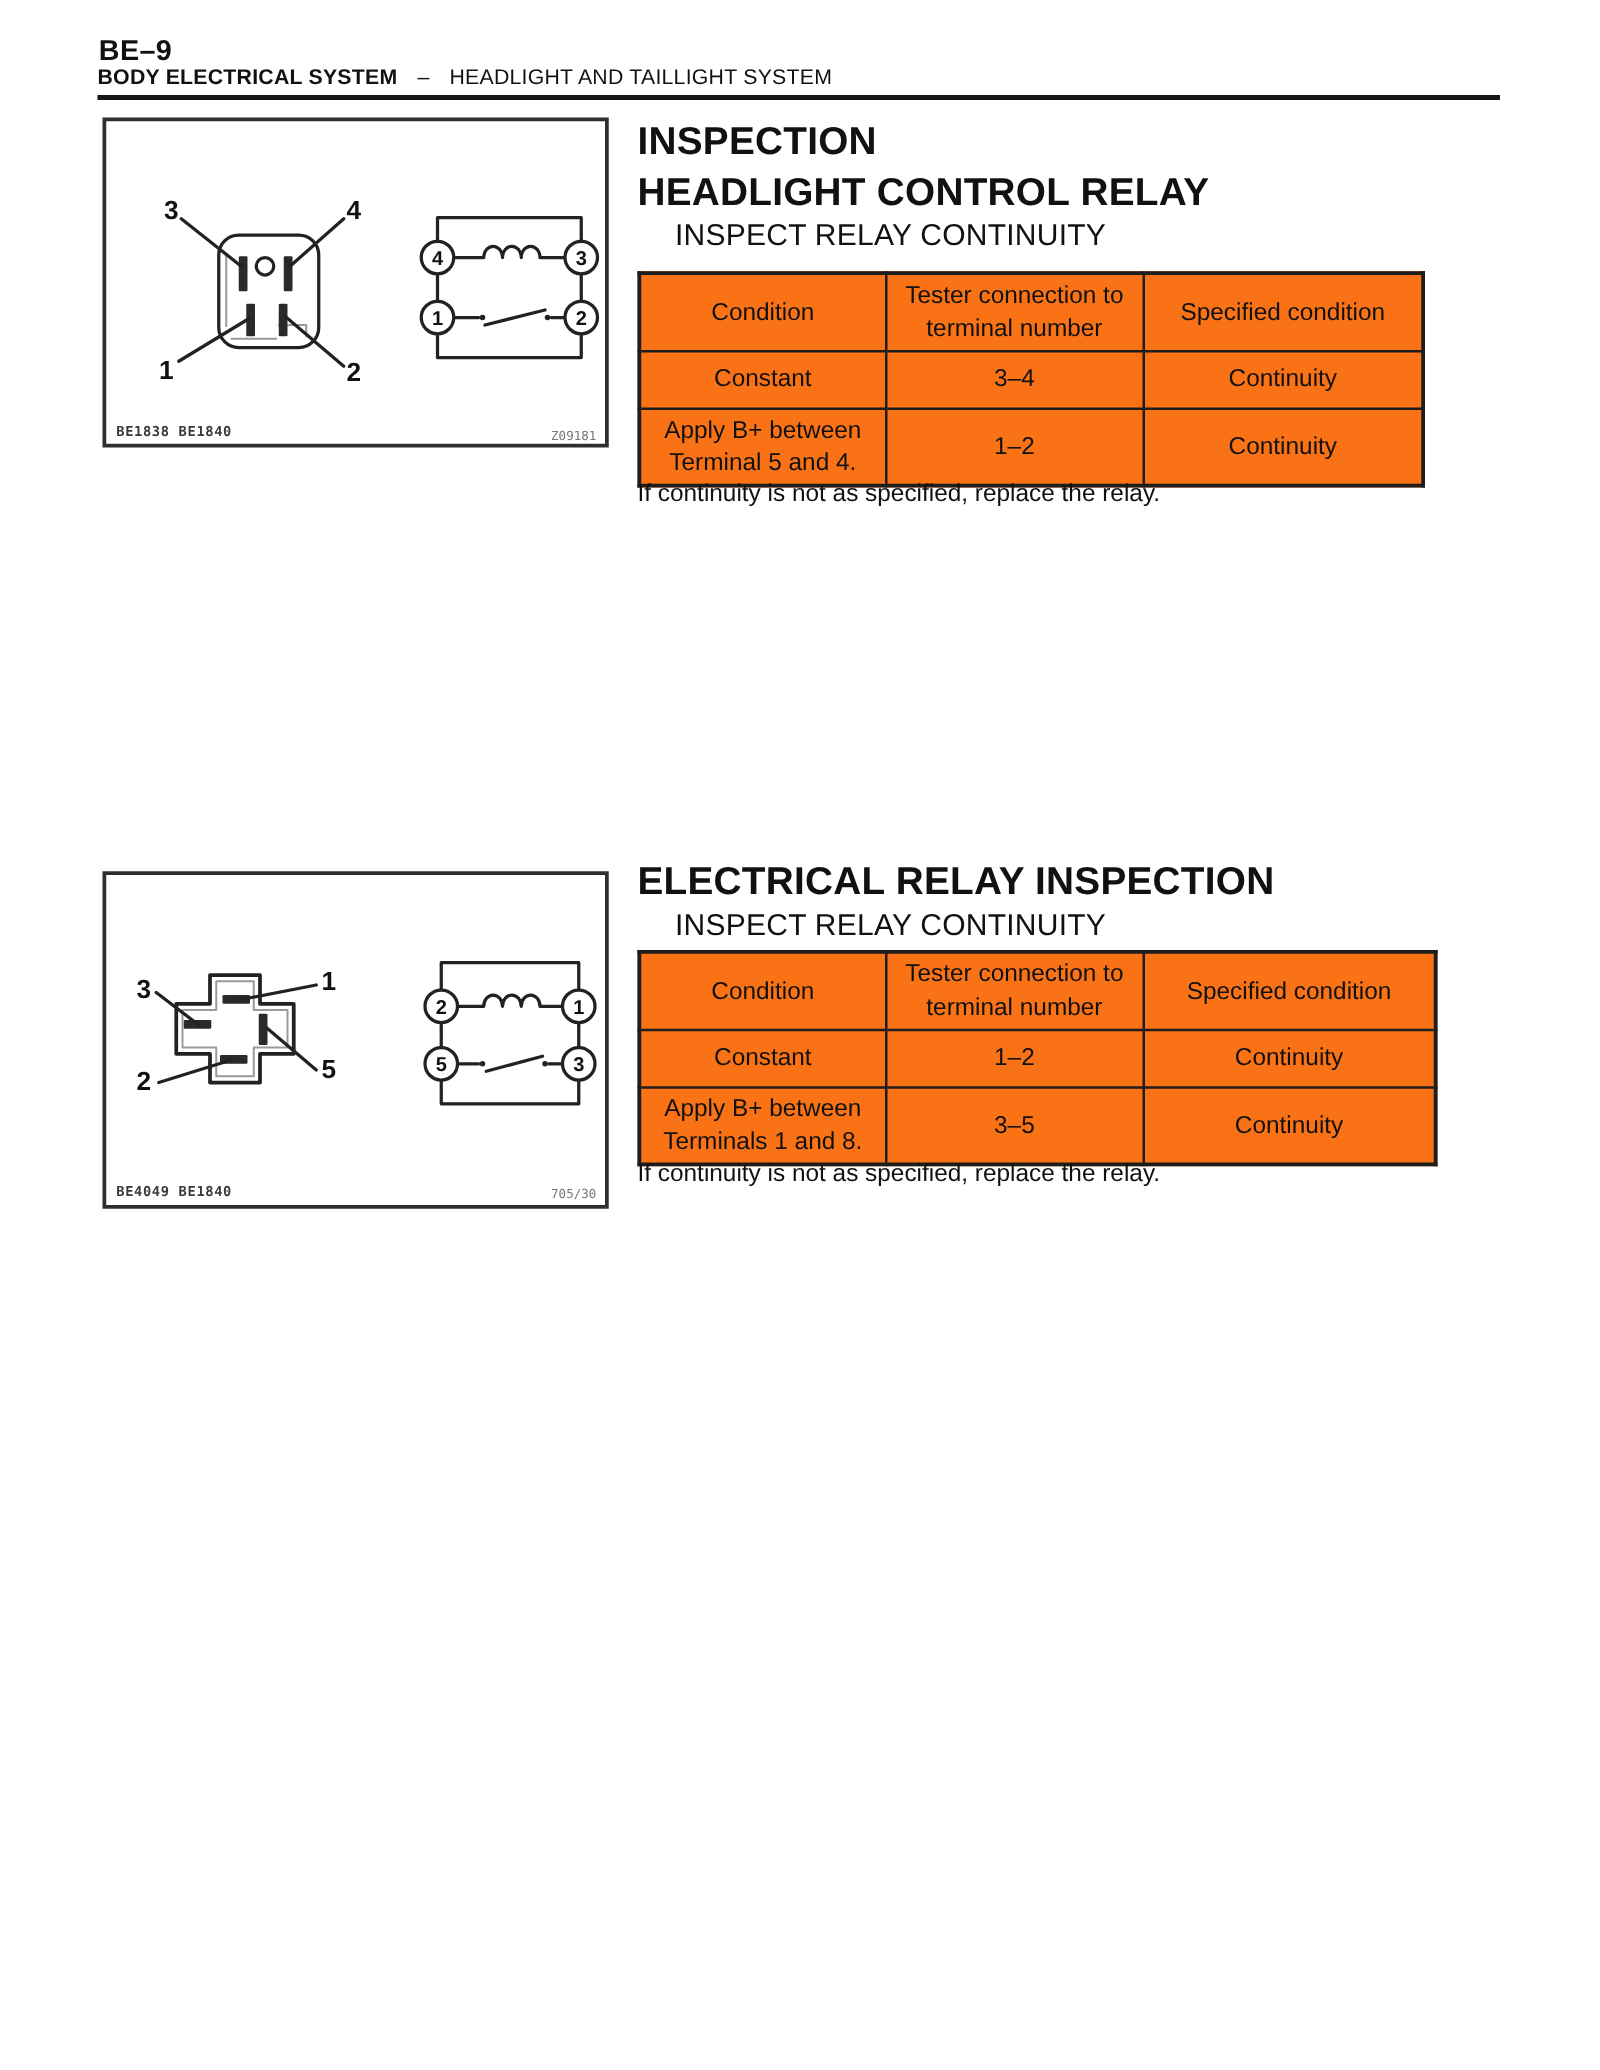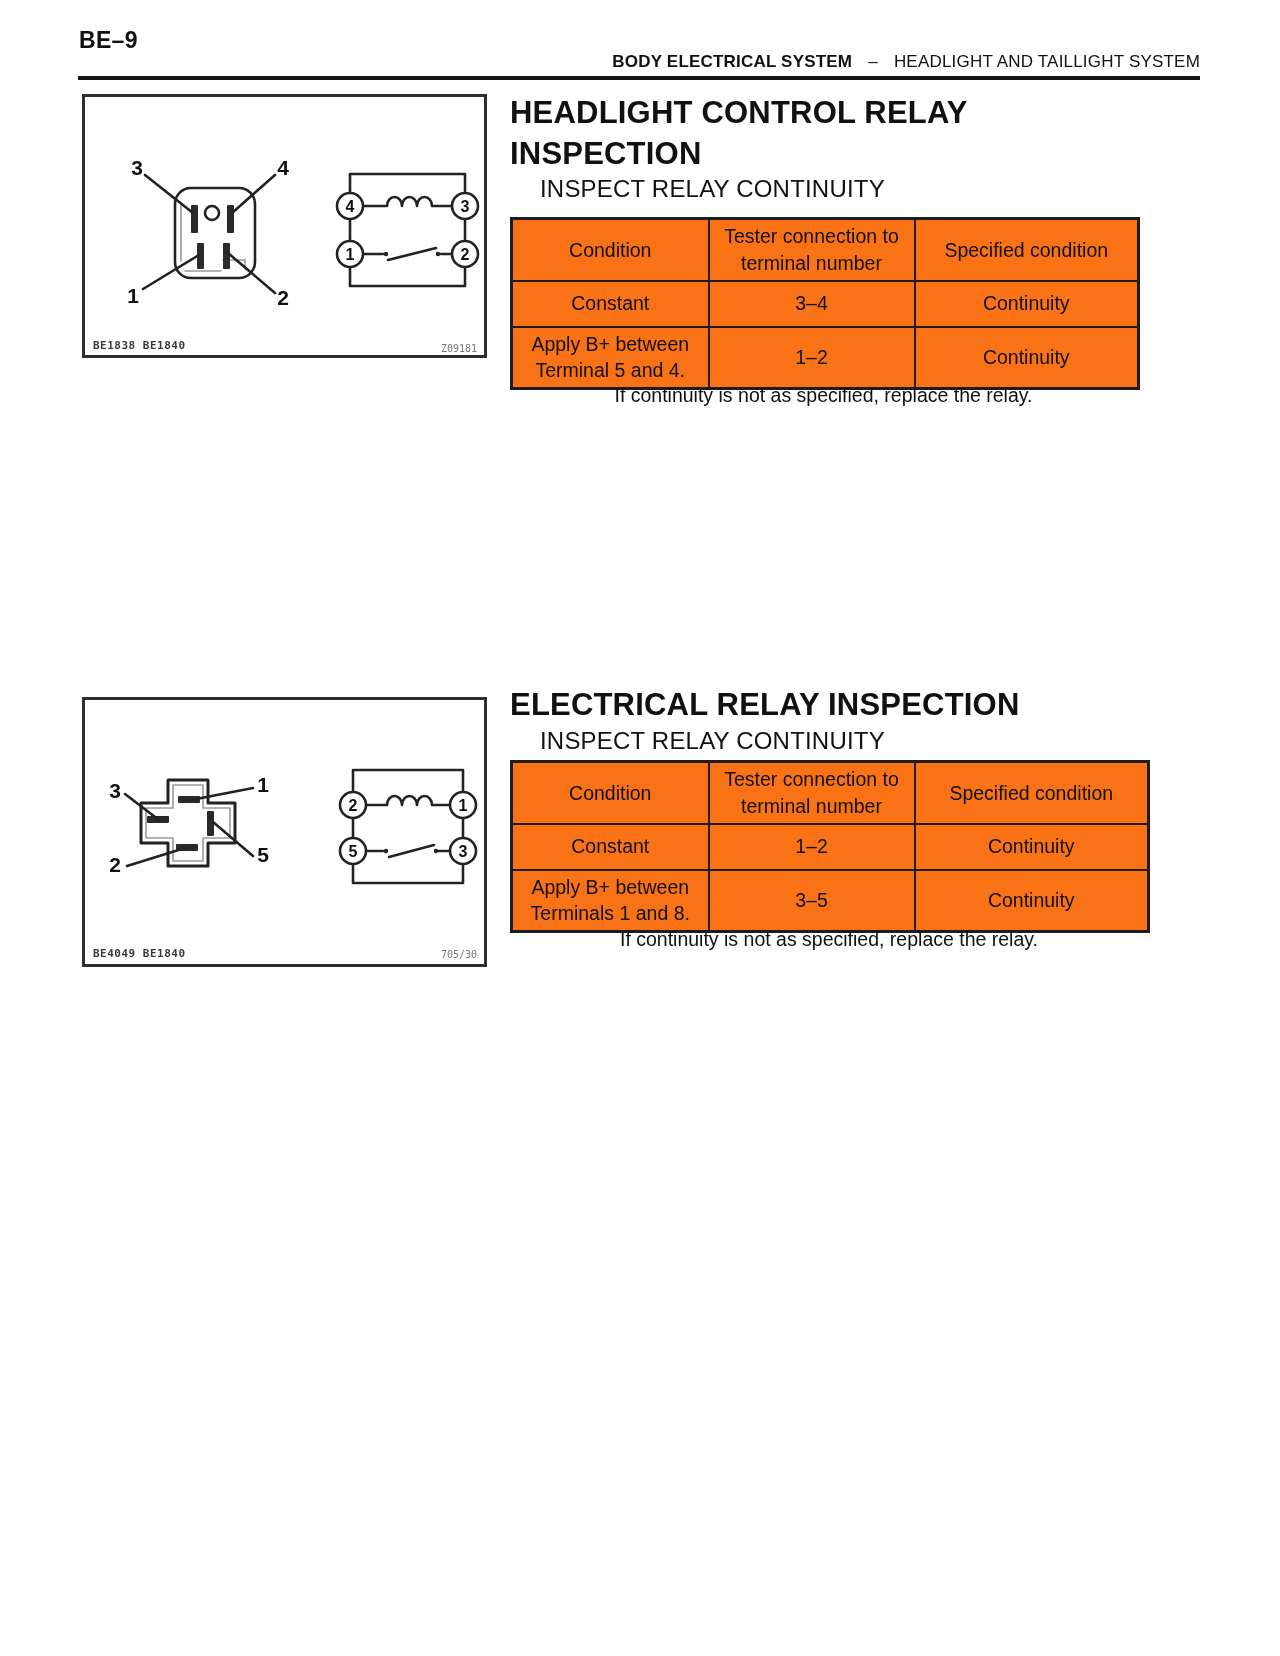--- a/index.html
+++ b/index.html
@@ -7,21 +7,21 @@
   body {
     width:1280px; height:1656px; position:relative;
     font-family:"Liberation Sans","DejaVu Sans",sans-serif;
     color:#111;
   }
   .abs { position:absolute; }
 
   
   .page-number { left:79px; top:27px; font-size:23px; font-weight:700; letter-spacing:.3px; }
   .header-line {
-    left:78px; top:52px; width:1122px; text-align:right;
+    left:78px; top:52px; width:1122px; text-align:left;
     font-size:17px; letter-spacing:.2px; white-space:nowrap;
   }
   .header-line .bold { font-weight:700; }
   .header-line .sep { margin:0 16px; }
   .rule { left:78px; top:76px; width:1122px; height:4px; background:#161616; }
 
   
   .figure { border:3px solid #2e2e2e; background:#fff; }
   .fig1 { left:82px; top:94px;  width:405px; height:264px; }
   .fig2 { left:82px; top:697px; width:405px; height:270px; }
@@ -55,21 +55,21 @@
   .cont thead th { height:62px; }
   .cont tr.r1 td { height:46px; }
   .cont tr.r2 td { height:62px; }
   .tb1 { left:510px; top:217px; }
   .tb2 { left:510px; top:760px; }
   .tb1 .c1, .tb2 .c1 { width:197px; }
   .tb1 .c2, .tb2 .c2 { width:206px; }
   .tb1 .c3 { width:224px; }
   .tb2 .c3 { width:234px; }
 
-  .note { font-size:19.5px; text-align:center; color:#111; }
+  .note { font-size:19.5px; text-align:left; color:#111; }
   .n1 { left:510px; top:384px; width:627px; }
   .n2 { left:510px; top:928px; width:638px; }
 </style>
 </head>
 <body>
 
 <div class="abs page-number">BE–9</div>
 <div class="abs header-line">
   <span class="bold">BODY ELECTRICAL SYSTEM</span><span class="sep">–</span><span>HEADLIGHT AND TAILLIGHT SYSTEM</span>
 </div>
@@ -114,22 +114,22 @@
       <text class="termtxt" x="380" y="115">3</text>
       <text class="termtxt" x="265" y="163">1</text>
       <text class="termtxt" x="380" y="163">2</text>
     </g>
     <text class="code-l" x="8" y="252">BE1838 BE1840</text>
     <text class="code-r" x="392" y="255">Z09181</text>
   </svg>
 </div>
 
 <div class="abs sec-title t1">
+  <div>INSPECTION</div>
   <div>HEADLIGHT CONTROL RELAY</div>
-  <div>INSPECTION</div>
 </div>
 <div class="abs sub-title s1">INSPECT RELAY CONTINUITY</div>
 
 <table class="abs cont tb1">
   <colgroup>
       <col class="c1">
       <col class="c2">
       <col class="c3">
     </colgroup>
   <thead>

